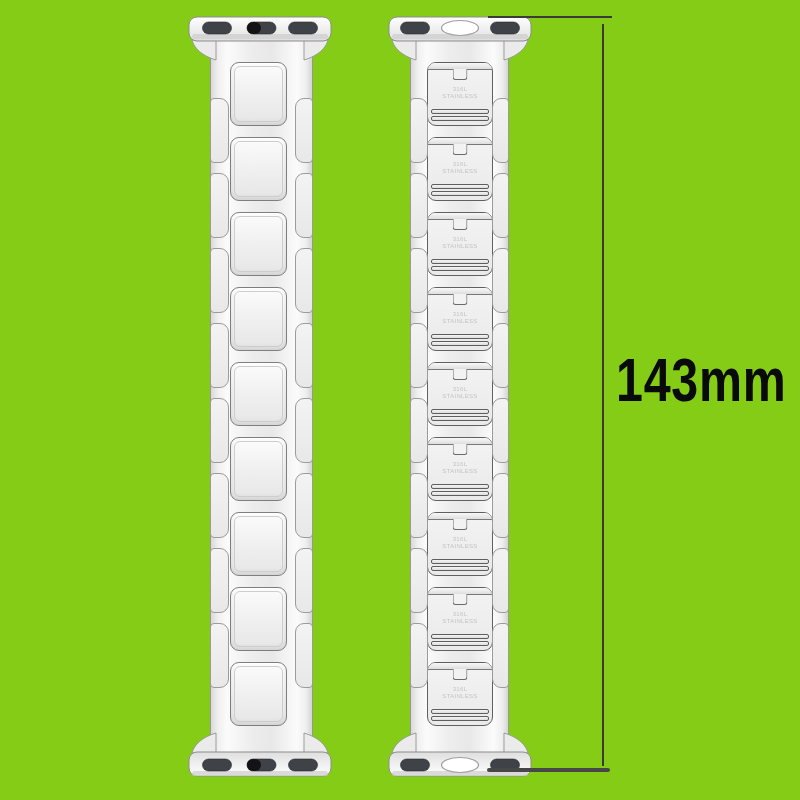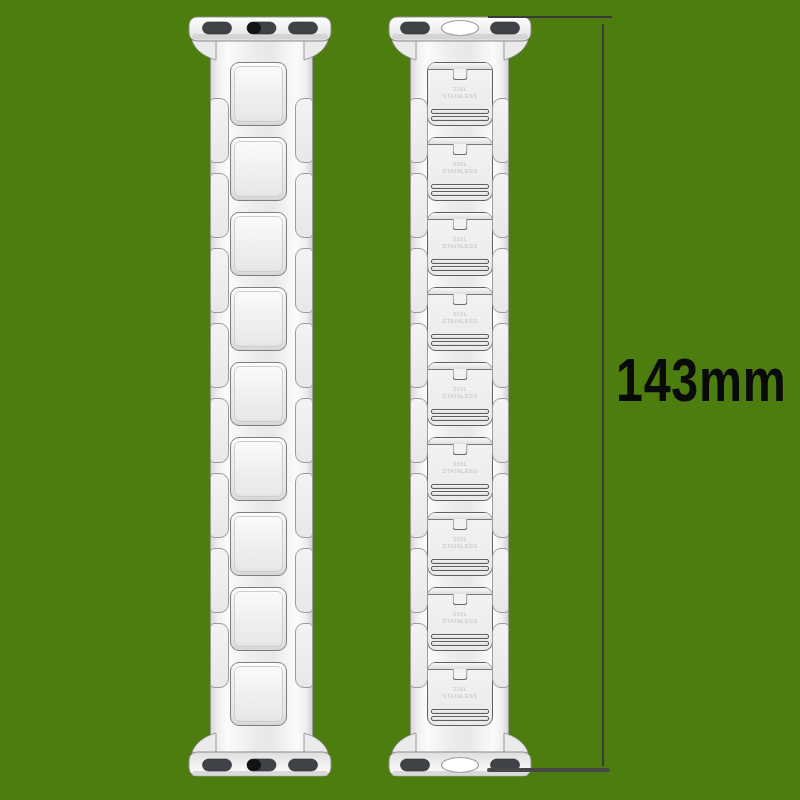--- a/index.html
+++ b/index.html
@@ -1,17 +1,17 @@
 <!DOCTYPE html>
 <html><head>
 <meta charset="utf-8">
 <title>Watch Band</title>
 <style>
   html,body{margin:0;padding:0;background:#fff;}
-  #canvas{position:relative;width:800px;height:800px;background:#4d7c0f;overflow:hidden;
+  #canvas{position:relative;width:800px;height:800px;background:#84cc16;overflow:hidden;
           font-family:"Liberation Sans",sans-serif;}
   .abs{position:absolute;}
   .strip{box-sizing:border-box;
     background:linear-gradient(90deg,#d9d9d9 0,#f0f0f0 7%,#fbfbfb 16%,#ededed 40%,#e8e8e8 60%,#fbfbfb 85%,#efefef 94%,#d4d4d4 100%);
     border-left:1px solid #979797;border-right:1px solid #979797;}
   .sq{position:absolute;box-sizing:border-box;border:1.4px solid #7e7e7e;border-radius:9px;
     background:linear-gradient(180deg,#fcfcfc,#efefef 55%,#e6e6e6);
     box-shadow:inset 0 1px 0 rgba(255,255,255,.9), inset 0 -3px 4px rgba(0,0,0,.08);}
   .sq::after{content:"";position:absolute;inset:3px;border:1px solid #cdcdcd;border-radius:6px;}
   .side{position:absolute;box-sizing:border-box;border:1.1px solid #9b9b9b;

